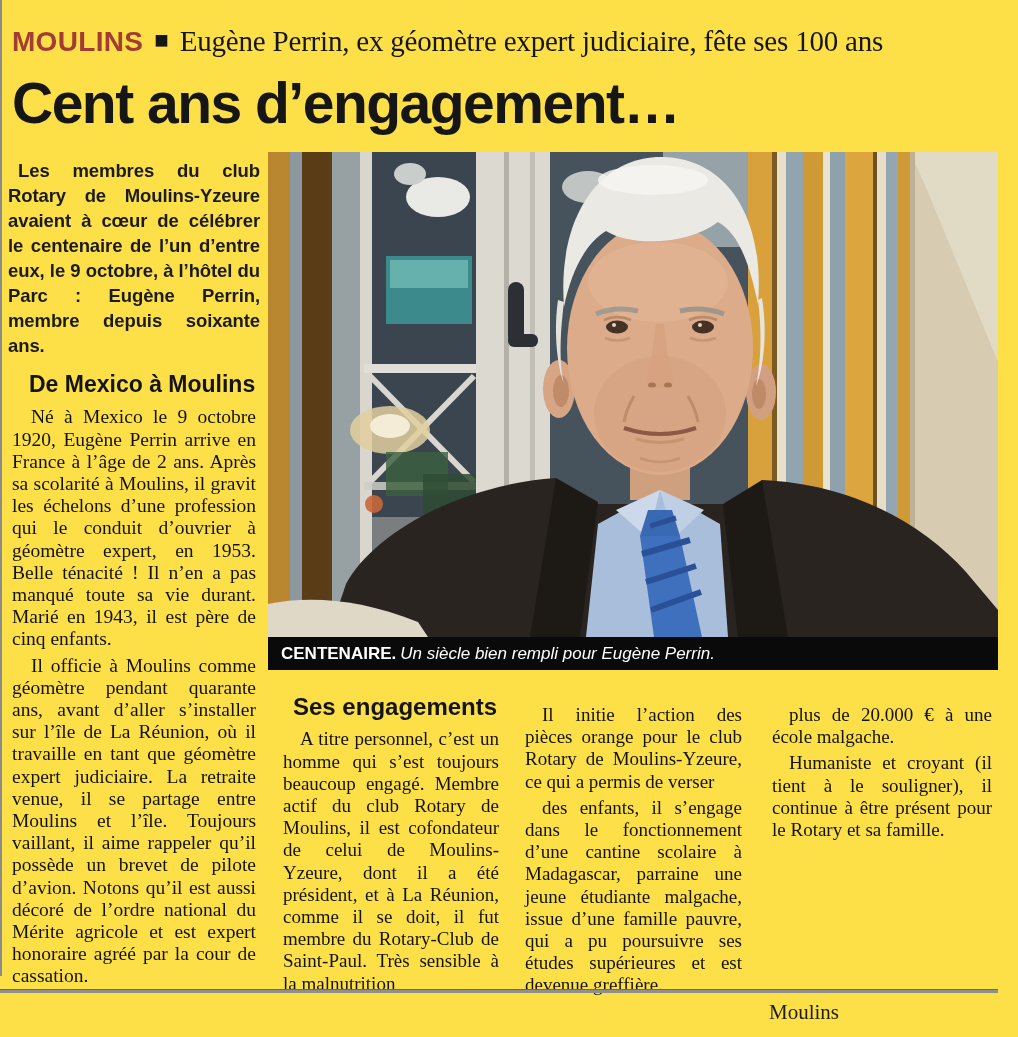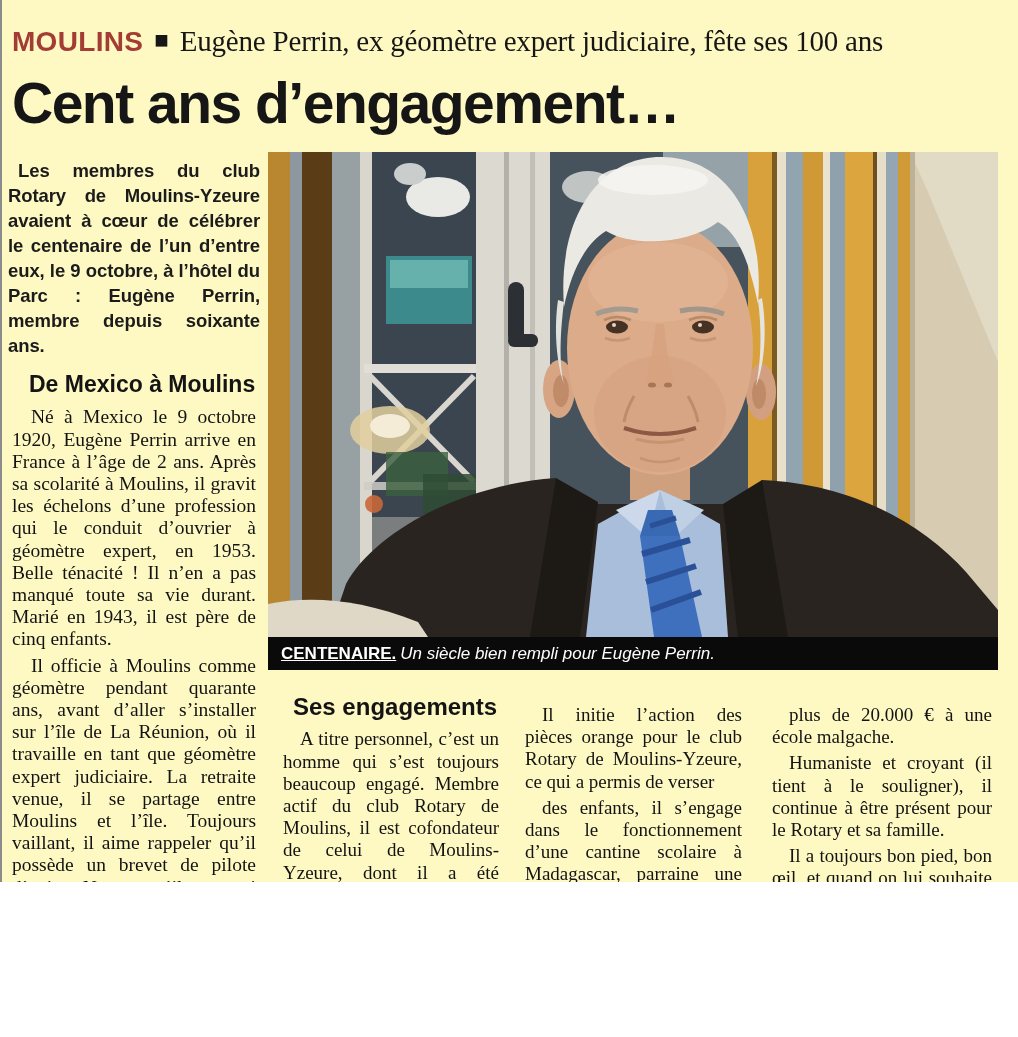--- a/index.html
+++ b/index.html
@@ -1,16 +1,16 @@
 <!DOCTYPE html>
 <html lang="fr"><head>
 <meta charset="utf-8">
 <style>
   html,body{margin:0;padding:0;background:#fff;}
-  .page{position:relative;width:1018px;height:882px;background:#fef9c3;overflow:hidden;}
+  .page{position:relative;width:1018px;height:1037px;background:#fde047;overflow:hidden;}
 
   .left-rule{position:absolute;left:0;top:0;width:2px;height:976px;background:#8b8b8b;}
 
   .kicker{position:absolute;left:12px;top:27px;display:flex;align-items:center;gap:11px;white-space:nowrap;}
   .kicker-section{font:800 28px/1 "Liberation Sans",sans-serif;color:#a33c35;letter-spacing:.3px;}
   .kicker-sep{font-size:24px;line-height:1;color:#161616;margin-top:-3px;}
   .kicker-text{font:500 29px/1 "Liberation Serif",serif;color:#161616;letter-spacing:-.2px;}
 
   .headline{position:absolute;left:8px;top:70px;margin:4px;font:800 57px/1.02 "Liberation Sans",sans-serif;color:#161616;letter-spacing:-1.5px;}
 
@@ -20,21 +20,21 @@
   .subhead{font:700 23px/1.1 "Liberation Sans",sans-serif;color:#141414;text-align:left;}
   .subhead.s1{margin:14px 1px 9px;padding-left:20px;}
   .subhead.s2{margin:0 0 8px;padding-left:14px;font-size:24px;}
   .serif-p{margin:4px;font:400 19.5px/22.2px "Liberation Serif",serif;color:#131313;text-indent:19px;hyphens:auto;}
   .lower .serif-p{font-size:19px;line-height:22.2px;text-indent:17px;}
   .no-indent{text-indent:0;}
 
   .photo-figure{position:absolute;left:268px;top:152px;width:730px;margin:0;}
   .photo-figure svg{display:block;width:730px;height:485px;}
   .photo-caption{height:33px;background:#0a0a0a;color:#ffffff;font:400 17px/33px "Liberation Sans",sans-serif;padding:0 13px;white-space:nowrap;overflow:hidden;}
-  .cap-label{font-weight:800;text-decoration:underline;}
+  .cap-label{font-weight:800;}
   .cap-text{margin-left:4px;font-style:italic;}
 
   .col2{left:279px;top:694px;width:224px;}
   .col3{left:521px;top:700px;width:225px;}
   .col4{left:768px;top:700px;width:228px;}
 
   .end-mark{color:#8a7d2e;font-size:17px;margin-left:4px;}
 
   .bottom-rule{position:absolute;left:0;top:989px;width:998px;height:4px;background:#8f8f8f;border-top:1px solid #6b6b6b;box-sizing:border-box;}
   .footer-label{position:absolute;left:769px;top:1000px;font:400 21px/1.2 "Liberation Serif",serif;color:#1d1d1d;}
@@ -187,19 +187,18 @@
   </div>
 
   <div class="col col3 lower">
     <p class="serif-p">Il initie l’action des pièces orange pour le club Rotary de Moulins-Yzeure, ce qui a permis de verser</p>
     <p class="serif-p no-indent">des enfants, il s’engage dans le fonctionnement d’une cantine scolaire à Madagascar, parraine une jeune étudiante malgache, issue d’une famille pauvre, qui a pu poursuivre ses études supérieures et est devenue greffière.</p>
   </div>
 
   <div class="col col4 lower">
     <p class="serif-p no-indent">plus de 20.000 € à une école malgache.</p>
     <p class="serif-p">Humaniste et croyant (il tient à le souligner), il continue à être présent pour le Rotary et sa famille.</p>
-    <p class="serif-p"><span>Il a toujours bon pied, bon œil, et quand on lui souhaite un bon anniversaire, il conclut avec malice : « J’attends le prochain ! »</span><span class="end-mark">■</span></p>
   </div>
 
   <div class="bottom-rule"></div>
   <div class="footer-label">Moulins</div>
 
 </div>
 
 </body></html>

